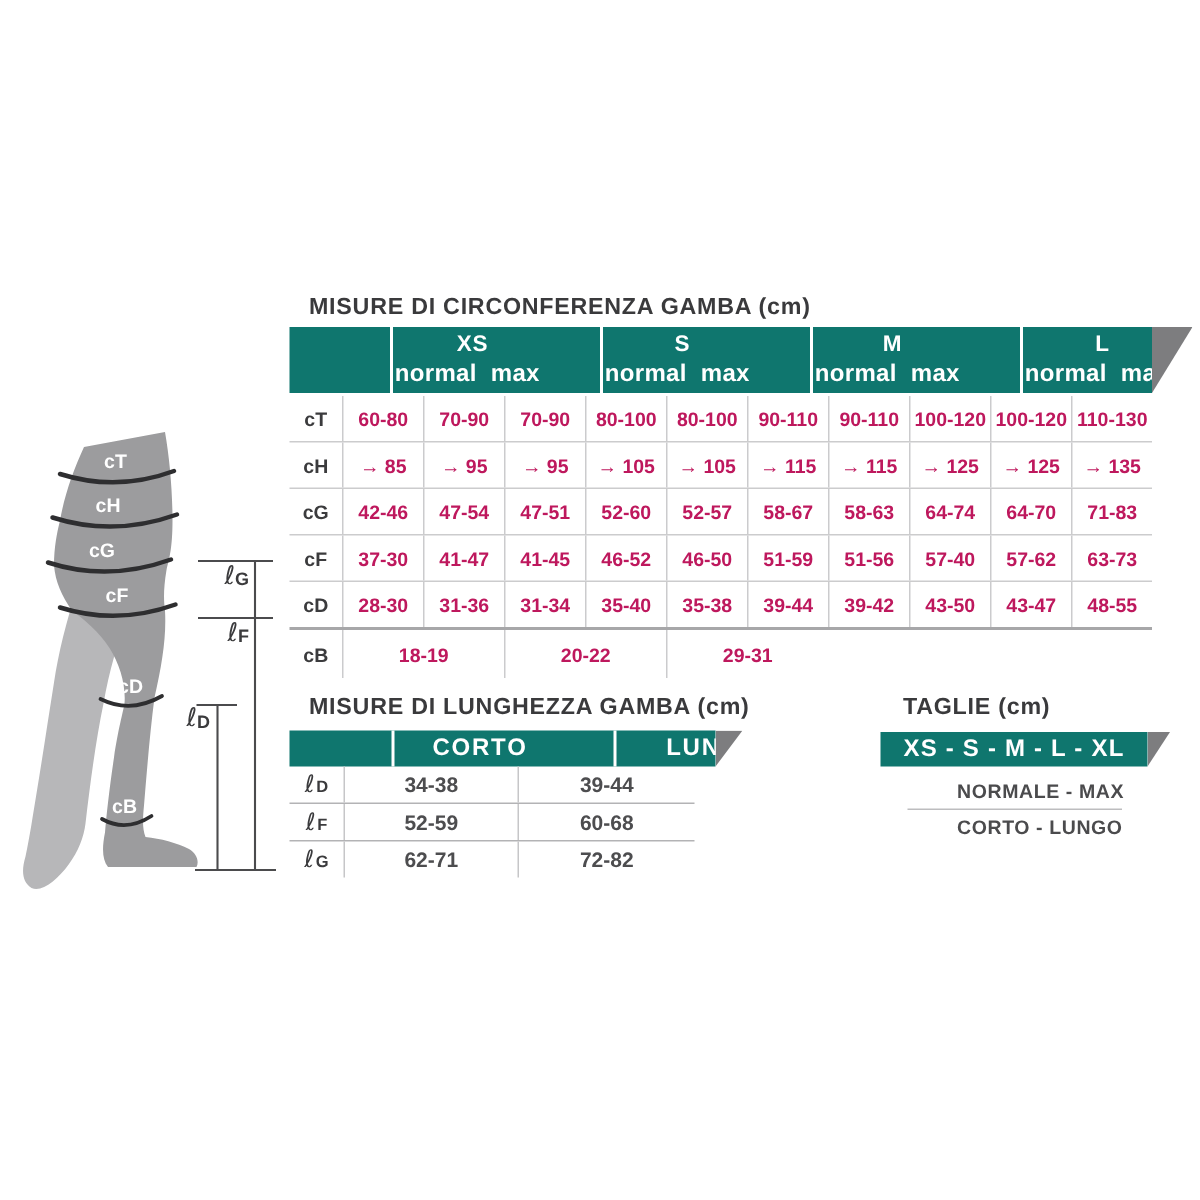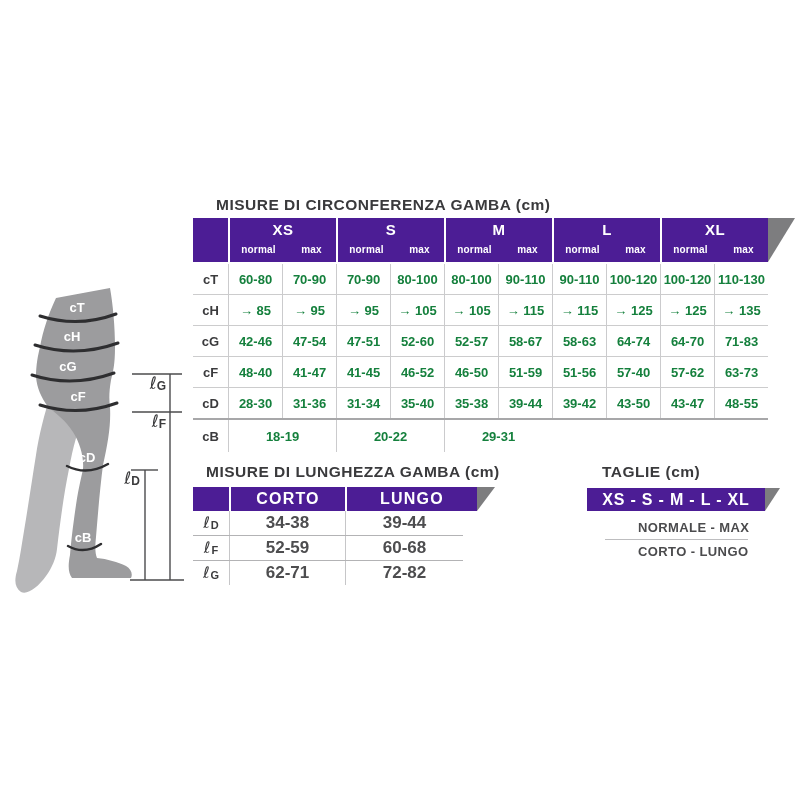--- a/index.html
+++ b/index.html
@@ -5,42 +5,42 @@
   html,body{margin:0;padding:0;background:#fff;}
   .screen{
     position:relative;width:800px;height:800px;background:#ffffff;overflow:hidden;
     font-family:"Liberation Sans",sans-serif;color:#4a4a4c;
   }
   .abs{position:absolute;}
   .sec-title{
     font-weight:bold;font-size:15.5px;letter-spacing:.5px;color:#3a3a3c;white-space:nowrap;
   }
   
-  .band{background:#4c1d95;color:#fff;}
+  .band{background:#0f766e;color:#fff;gap:32px;}
   .band-tail{background:#7d7d7f;clip-path:polygon(0 0,100% 0,0 100%);}
   
   .cband{left:193px;top:218px;width:575px;height:44px;display:grid;grid-template-columns:35px repeat(5,108px);}
   .cgroup{border-left:2px solid #fff;display:flex;flex-direction:column;align-items:center;justify-content:center;}
   .gname{font-weight:bold;font-size:15px;letter-spacing:.5px;line-height:20px;}
   .gnm{display:grid;grid-template-columns:57px 49px;width:106px;line-height:20px;}
-  .gnm span{text-align:center;font-weight:bold;font-size:10px;letter-spacing:.2px;}
+  .gnm span{text-align:center;font-weight:bold;font-size:16px;letter-spacing:.2px;}
   .crows{left:193px;top:264px;width:575px;}
   .crow{display:grid;grid-template-columns:35px repeat(10,54px);height:30px;border-bottom:1px solid #cccccd;}
   .crow.heavy{border-bottom:2px solid #a7a7a9;}
   .cbrow{display:grid;grid-template-columns:35px repeat(5,108px);height:32px;border-bottom:none;}
   .rl{display:flex;align-items:center;justify-content:center;font-weight:bold;font-size:13px;color:#3b3b3d;}
-  .cv{display:flex;align-items:center;justify-content:center;font-weight:bold;font-size:13px;color:#15803d;border-left:1px solid #cbcbcd;white-space:nowrap;}
+  .cv{display:flex;align-items:center;justify-content:center;font-weight:bold;font-size:13px;color:#be185d;border-left:1px solid #cbcbcd;white-space:nowrap;}
   
   .lband{left:193px;top:487px;width:284px;height:24px;display:grid;grid-template-columns:36px 116px 132px;}
   .lband .lcol{border-left:2px solid #fff;display:flex;align-items:center;justify-content:center;font-weight:bold;font-size:16px;letter-spacing:1.2px;}
   .lrows{left:193px;top:511px;width:270px;}
   .lrow{display:grid;grid-template-columns:36px 116px 118px;height:24px;}
   .lrow.sep{border-bottom:1px solid #b3b3b5;}
   .lrow .ll{display:flex;align-items:center;justify-content:center;}
-  .lrow .lv{display:flex;align-items:center;justify-content:center;font-weight:bold;font-size:17px;color:#4d4d4f;border-left:1px solid #c6c6c8;}
+  .lrow .lv{display:flex;align-items:center;justify-content:center;font-weight:bold;font-size:14px;color:#4d4d4f;border-left:1px solid #c6c6c8;}
   .script-l{font-family:"DejaVu Sans",sans-serif;font-size:16px;color:#3b3b3d;line-height:1;}
   .script-sub{font-weight:bold;font-size:11px;color:#3b3b3d;margin-left:1px;position:relative;top:2px;}
   
   .tband{left:587px;top:488px;width:178px;height:23px;display:flex;align-items:center;justify-content:center;font-weight:bold;font-size:16px;letter-spacing:.8px;}
   .tline{font-weight:bold;font-size:13px;color:#4b4b4d;letter-spacing:.4px;white-space:nowrap;margin-left:28px;}
   .tdivider{height:1px;background:#bdbdbf;}
 </style>
 </head>
 <body>
 
@@ -93,21 +93,21 @@
       </text>
       <text x="156" y="142">
         <tspan font-family="DejaVu Sans, sans-serif" font-size="17">ℓ</tspan><tspan font-family="Liberation Sans, sans-serif" font-weight="bold" font-size="12" dy="1">F</tspan>
       </text>
       <text x="130" y="199">
         <tspan font-family="DejaVu Sans, sans-serif" font-size="17">ℓ</tspan><tspan font-family="Liberation Sans, sans-serif" font-weight="bold" font-size="12" dy="1">D</tspan>
       </text>
     </g>
   </svg>
 
-  <div class="abs sec-title" style="left:216px;top:196px;">MISURE DI CIRCONFERENZA GAMBA (cm)</div>
+  <div class="abs sec-title" style="left:206px;top:196px;">MISURE DI CIRCONFERENZA GAMBA (cm)</div>
 
   <div class="abs band cband">
     <div></div>
     <div class="cgroup">
       <div class="gname">XS</div>
       <div class="gnm">
           <span>normal</span>
           <span>max</span>
         </div>
     </div>
@@ -177,21 +177,21 @@
       <div class="cv">52-60</div>
       <div class="cv">52-57</div>
       <div class="cv">58-67</div>
       <div class="cv">58-63</div>
       <div class="cv">64-74</div>
       <div class="cv">64-70</div>
       <div class="cv">71-83</div>
     </div>
     <div class="crow">
       <div class="rl">cF</div>
-      <div class="cv">48-40</div>
+      <div class="cv">37-30</div>
       <div class="cv">41-47</div>
       <div class="cv">41-45</div>
       <div class="cv">46-52</div>
       <div class="cv">46-50</div>
       <div class="cv">51-59</div>
       <div class="cv">51-56</div>
       <div class="cv">57-40</div>
       <div class="cv">57-62</div>
       <div class="cv">63-73</div>
     </div>

